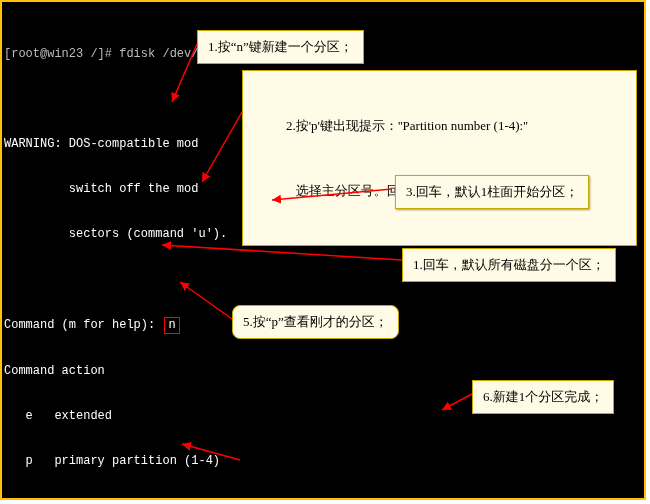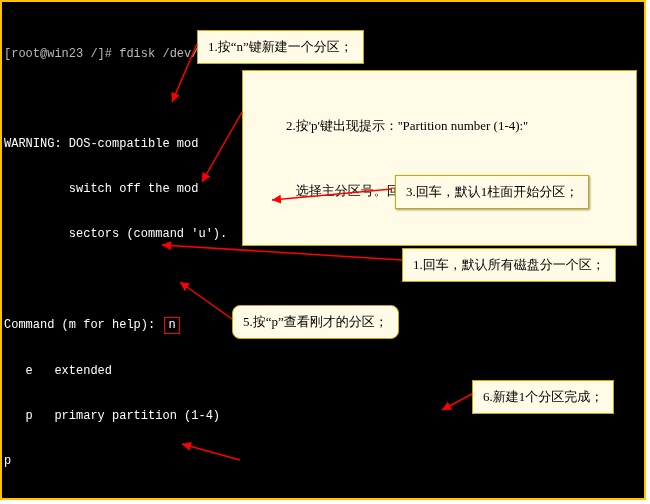--- a/index.html
+++ b/index.html
@@ -59,20 +59,21 @@
 
 <div class="terminal">
   
   <div class="line top-bar">[root@win23 /]# fdisk /dev/vdb</div>
   <div class="line">&nbsp;</div>
   <div class="line"><span>WARNING: DOS-compatible mod</span><span style="display:inline-block;width:230px"></span><span>mmended to</span></div>
   <div class="line"><span>         switch off the mod</span><span style="display:inline-block;width:230px"></span><span>units to</span></div>
   <div class="line">         sectors (command 'u').</div>
   <div class="line">&nbsp;</div>
   <div class="line"><span>Command (m for help): </span><span class="box-input">n</span></div>
+  <div class="line">Command action</div>
   <div class="line">   e   extended</div>
   <div class="line">   p   primary partition (1-4)</div>
   <div class="line">p</div>
   
   
   
   
   
   
   

